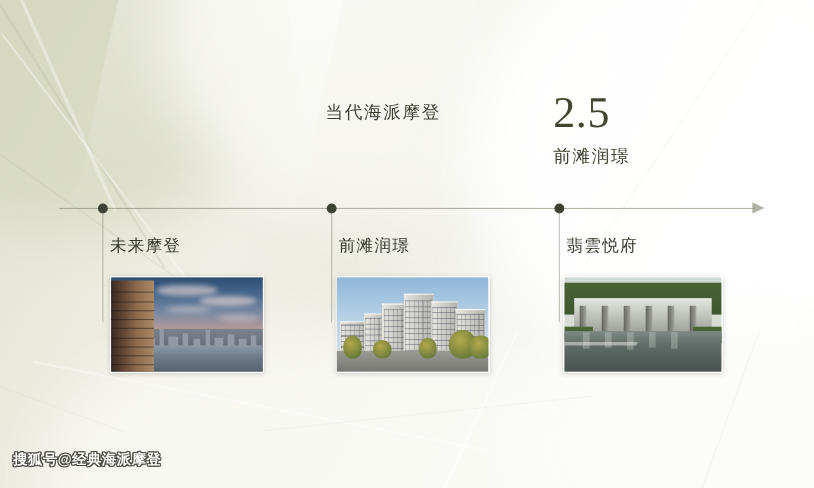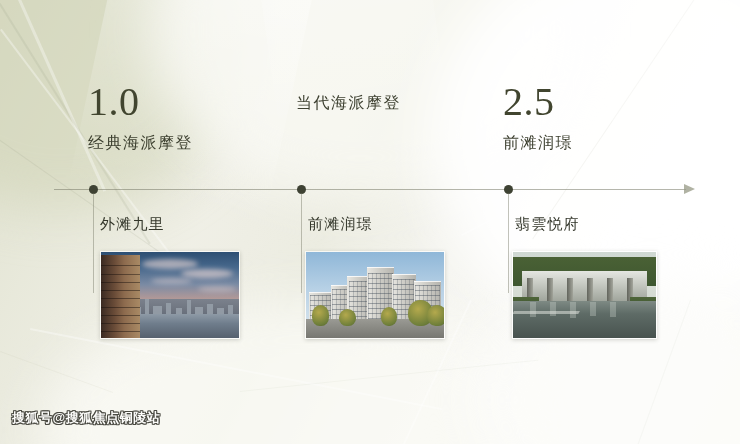--- a/index.html
+++ b/index.html
@@ -242,29 +242,25 @@
     <div class="vein dark" style="left:0px; top:352px; width:1px; height:120px; transform:rotate(-70deg); opacity:.45;"></div>
     <div class="vein soft" style="left:30px; top:330px; width:2px; height:420px; transform:rotate(-79deg);"></div>
     <div class="vein dark" style="left:240px; top:392px; width:1px; height:300px; transform:rotate(-96deg); opacity:.4;"></div>
     <div class="vein soft" style="left:470px; top:300px; width:2px; height:230px; transform:rotate(25deg);"></div>
     <div class="vein dark" style="left:690px; top:300px; width:1px; height:170px; transform:rotate(20deg); opacity:.4;"></div>
   </div>
 
   <div class="timeline-axis"></div>
   <div class="axis-arrow"></div>
 
-  <div class="col" style="left:88px; top:82px;">
-    <div class="gen-num">1.0</div>
-    <div class="gen-sub">经典海派摩登</div>
-  </div>
   <div class="node" style="left:89px; top:185px;">
     <div class="node-dot"></div>
     <div class="node-stem"></div>
   </div>
-  <div class="proj-name" style="left:100px; top:216px;">外滩九里</div>
+  <div class="proj-name" style="left:100px; top:216px;">未来摩登</div>
 
   <div class="photo" style="left:100px; top:251px; width:140px; height:88px;">
     <div class="p1-sky"></div>
     <div class="p1-cloud" style="left:30%; top:8%;  width:40%; height:12%;"></div>
     <div class="p1-cloud" style="left:58%; top:20%; width:38%; height:10%;"></div>
     <div class="p1-cloud" style="left:36%; top:30%; width:30%; height:7%; opacity:.7;"></div>
     <div class="p1-cloud" style="left:70%; top:40%; width:28%; height:7%; opacity:.6;"></div>
     <div class="p1-city">
       <div class="p1-bld" style="left:12%; width:4%;  height:70%;"></div>
       <div class="p1-bld" style="left:18%; width:3%;  height:90%;"></div>
@@ -346,15 +342,15 @@
       <div class="p3-ref" style="left:12%; top:4%;  width:4%; height:40%;"></div>
       <div class="p3-ref" style="left:26%; top:4%;  width:4%; height:36%;"></div>
       <div class="p3-ref" style="left:40%; top:4%;  width:4%; height:42%;"></div>
       <div class="p3-ref" style="left:54%; top:4%;  width:4%; height:36%;"></div>
       <div class="p3-ref" style="left:68%; top:4%;  width:4%; height:40%;"></div>
       <div class="p3-ref" style="left:0;   top:28%; width:46%; height:9%; background:rgba(235,238,232,0.5); transform:skewX(-30deg);"></div>
     </div>
     <span class="cap"></span>
   </div>
 
-  <div class="wm wm-left">搜狐号@搜狐焦点铜陵站</div>
+  <div class="wm wm-left">搜狐号@经典海派摩登</div>
 
 </div>
 
 </body></html>

